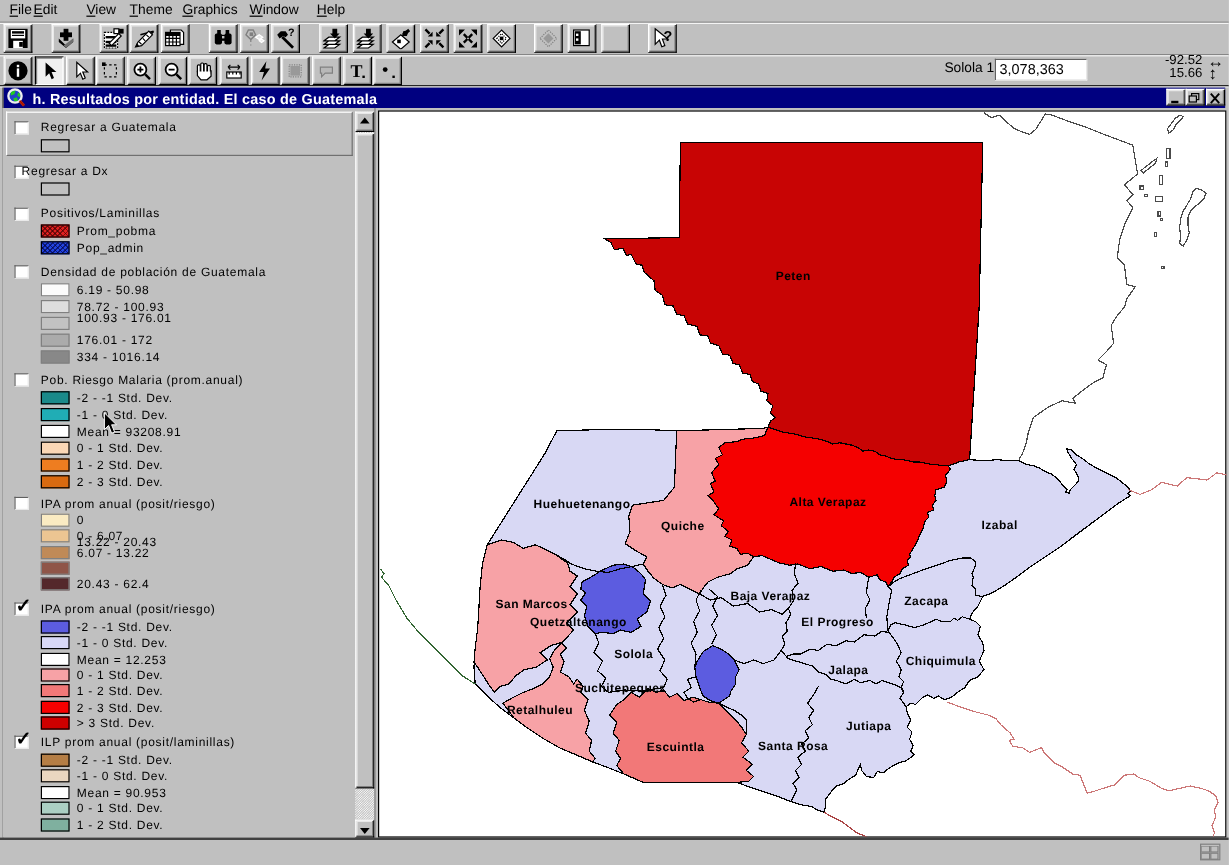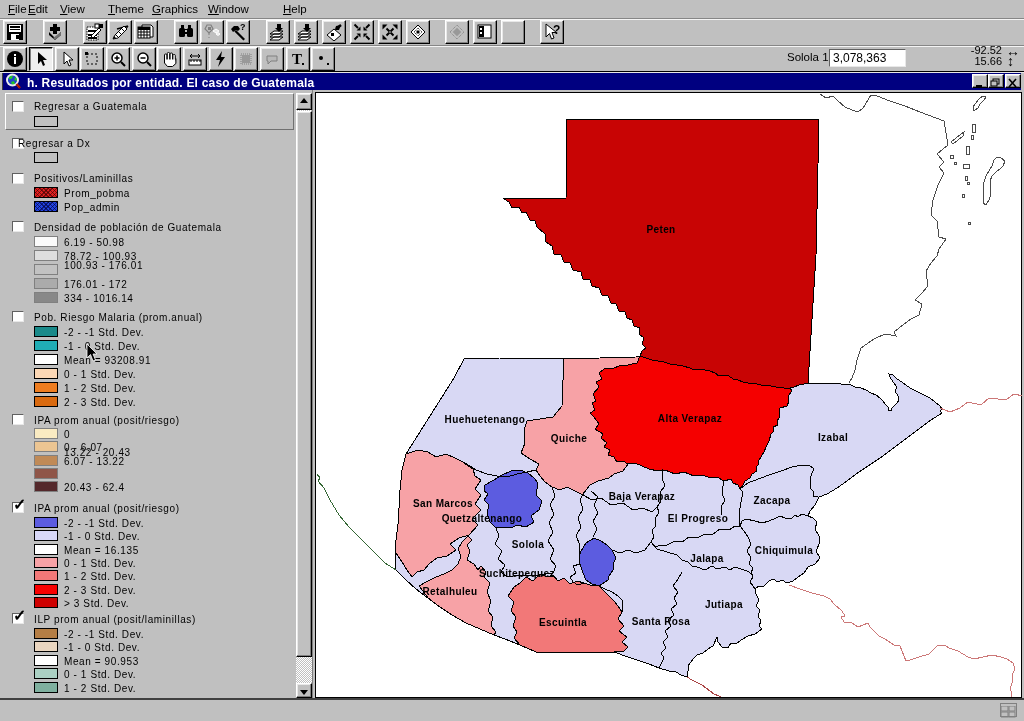--- a/index.html
+++ b/index.html
@@ -10,25 +10,25 @@
 .tbtn.pressed { border-color:#000 #fff #fff #000; box-shadow:inset 1px 1px 0 #808080; background:#efefef; }
 .ic { position:absolute; left:2px; top:2px; width:18px; height:18px; }
 .lt { position:absolute; font-size:10px; color:#000; white-space:nowrap; }
 .cb { position:absolute; width:12px; height:11px; background:#fff; border:1px solid; border-color:#606060 #e8e8e8 #e8e8e8 #606060; }
 .wbtn { position:absolute; width:16px; height:14px; background:#c0c0c0; border:1px solid; border-color:#fff #000 #000 #fff; box-shadow:inset -1px -1px 0 #808080, inset 1px 1px 0 #e8e8e8; }
 </style></head>
 <body>
 <div class="menu">
   <span style="left:8px"><u>F</u>ile</span>
   <span style="left:28px"><u>E</u>dit</span>
-  <span style="left:60px"><u>V</u>iew</span>
+  <span style="left:72px"><u>V</u>iew</span>
   <span style="left:108px"><u>T</u>heme</span>
   <span style="left:152px"><u>G</u>raphics</span>
   <span style="left:208px"><u>W</u>indow</span>
-  <span style="left:283px"><u>H</u>elp</span>
+  <span style="left:264px"><u>H</u>elp</span>
 </div>
 <div style="position:absolute;left:0;top:18px;width:1024px;height:1px;background:#868686"></div>
 <div style="position:absolute;left:0;top:19px;width:1024px;height:1px;background:#f4f4f4"></div>
 <div class="tbtn" style="left:3px;top:20px;width:24px;height:24px">
     <div class="ic"><svg width="18" height="18" viewBox="0 0 18 18">
         <rect x="1" y="1" width="16" height="16" fill="#000"></rect>
         <rect x="3" y="2" width="12" height="7" fill="#fff"></rect>
         <rect x="4" y="3" width="10" height="2" fill="#000"></rect>
         <rect x="4" y="6" width="10" height="1" fill="#000"></rect>
         <rect x="5" y="11" width="8" height="6" fill="#fff"></rect>
@@ -330,21 +330,21 @@
 <div style="position:absolute;left:34px;top:481px;width:24px;height:11px;background:#54282b;border:1px solid #808080;"></div>
 <div class="lt" style="left:64px;top:482px;letter-spacing:0.6px">20.43 - 62.4</div>
 <div class="cb" style="left:12px;top:502px"></div>
 <div style="position:absolute;left:13px;top:495px;font-size:16px;font-weight:bold;color:#000;z-index:5">✓</div>
 <div class="lt" style="left:34px;top:503px;letter-spacing:0.6px">IPA prom anual (posit/riesgo)</div>
 <div style="position:absolute;left:34px;top:517px;width:24px;height:11px;background:#5c5ce0;border:1px solid #000;"></div>
 <div class="lt" style="left:64px;top:518px;letter-spacing:0.6px">-2 - -1 Std. Dev.</div>
 <div style="position:absolute;left:34px;top:530px;width:24px;height:11px;background:#d8d8f8;border:1px solid #000;"></div>
 <div class="lt" style="left:64px;top:531px;letter-spacing:0.6px">-1 - 0 Std. Dev.</div>
 <div style="position:absolute;left:34px;top:544px;width:24px;height:11px;background:#ffffff;border:1px solid #000;"></div>
-<div class="lt" style="left:64px;top:545px;letter-spacing:0.6px">Mean = 16.135</div>
+<div class="lt" style="left:64px;top:545px;letter-spacing:0.6px">Mean = 12.253</div>
 <div style="position:absolute;left:34px;top:557px;width:24px;height:11px;background:#f7a2a6;border:1px solid #000;"></div>
 <div class="lt" style="left:64px;top:558px;letter-spacing:0.6px">0 - 1 Std. Dev.</div>
 <div style="position:absolute;left:34px;top:570px;width:24px;height:11px;background:#f27878;border:1px solid #000;"></div>
 <div class="lt" style="left:64px;top:571px;letter-spacing:0.6px">1 - 2 Std. Dev.</div>
 <div style="position:absolute;left:34px;top:584px;width:24px;height:11px;background:#f80000;border:1px solid #000;"></div>
 <div class="lt" style="left:64px;top:585px;letter-spacing:0.6px">2 - 3 Std. Dev.</div>
 <div style="position:absolute;left:34px;top:597px;width:24px;height:11px;background:#ce0000;border:1px solid #000;"></div>
 <div class="lt" style="left:64px;top:598px;letter-spacing:0.6px">&gt; 3 Std. Dev.</div>
 <div class="cb" style="left:12px;top:613px"></div>
 <div style="position:absolute;left:13px;top:606px;font-size:16px;font-weight:bold;color:#000;z-index:5">✓</div>

